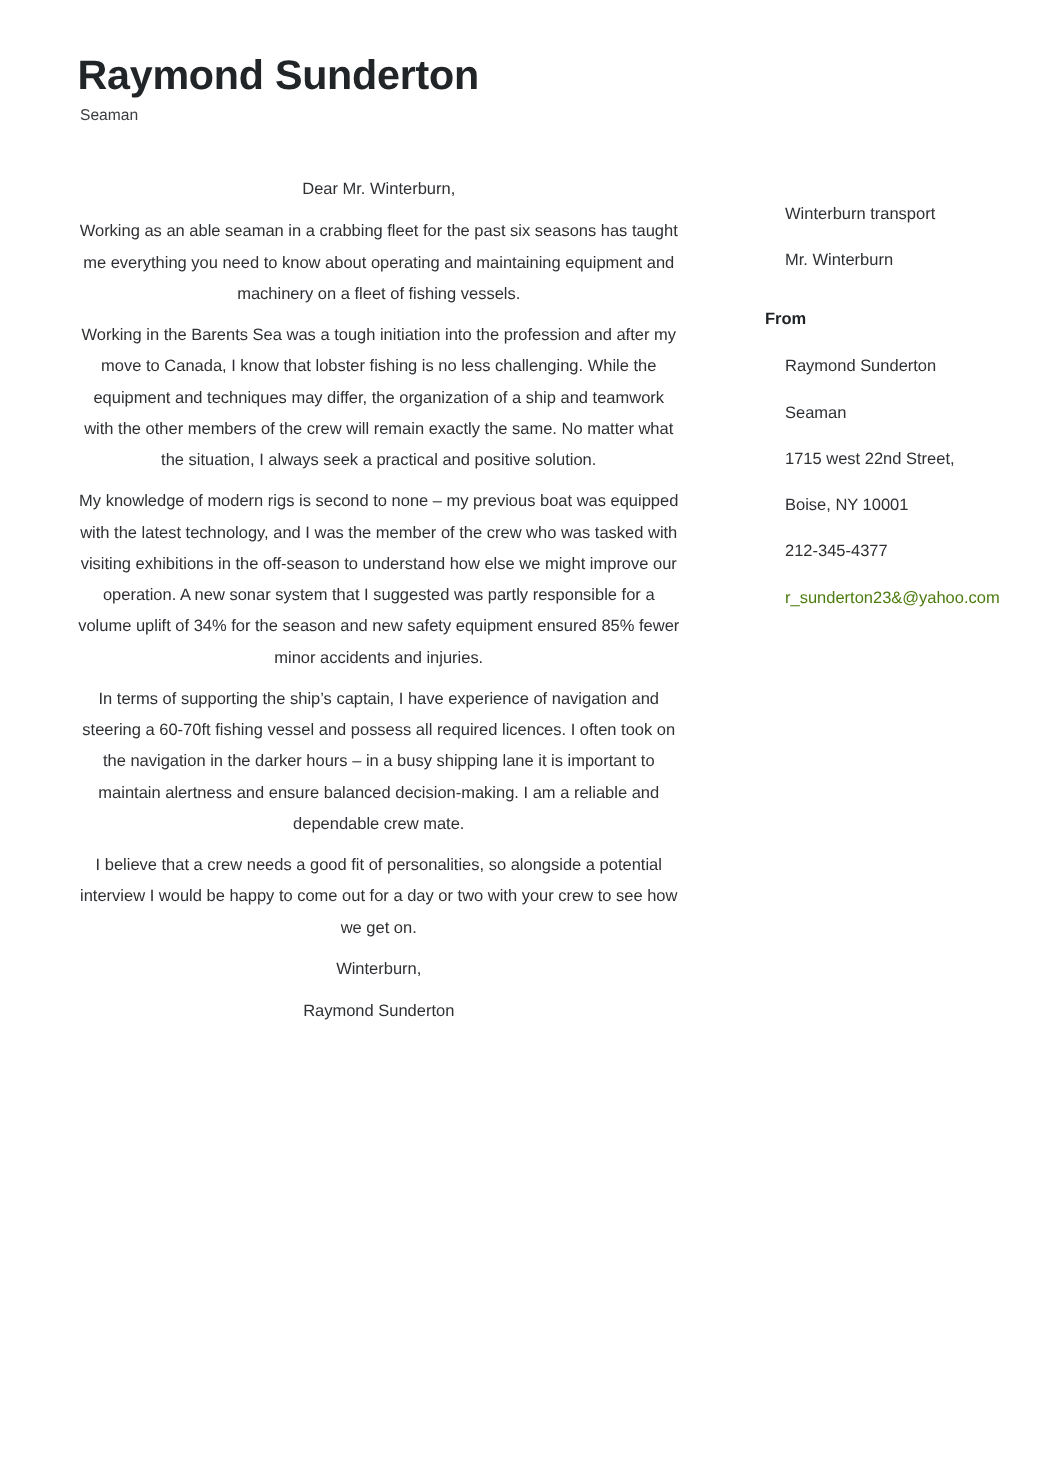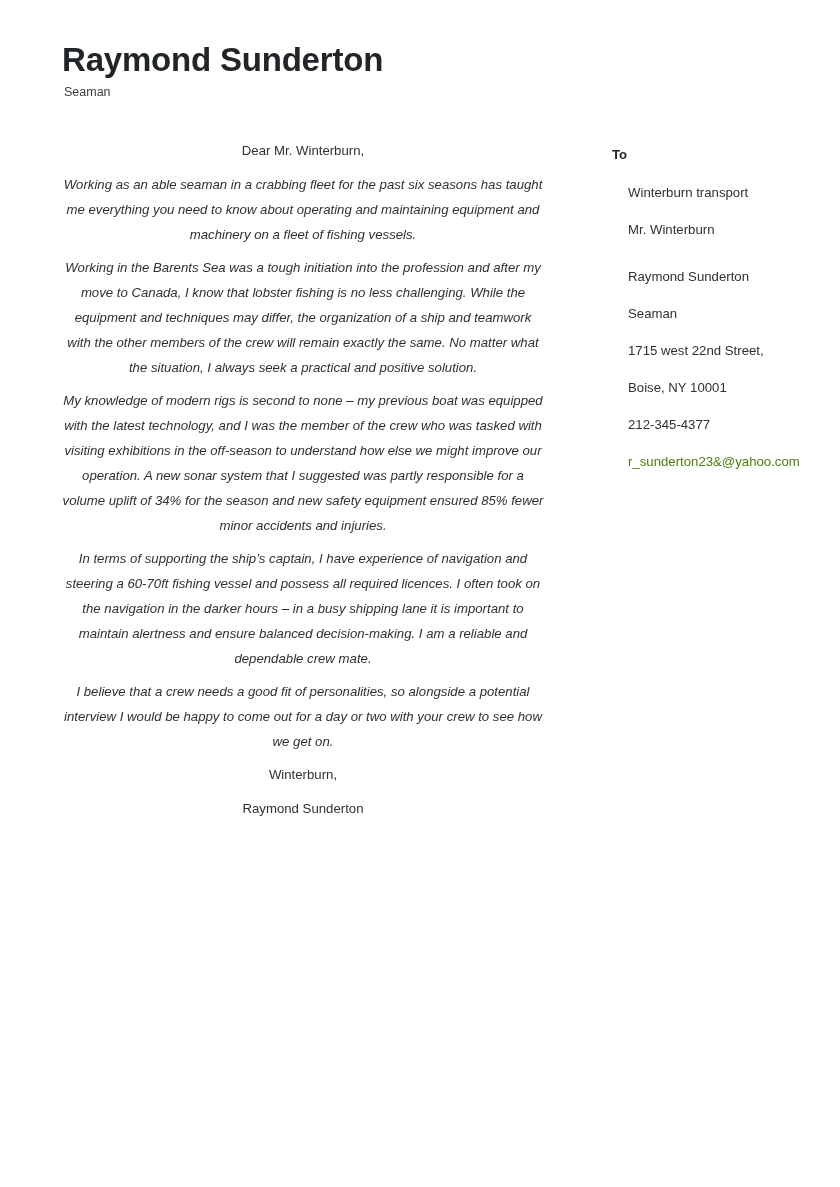--- a/index.html
+++ b/index.html
@@ -75,21 +75,20 @@
   .closing,
   .signature {
     font-size: 13.2px;
     line-height: 25px;
     color: #2e3033;
     margin: 0 0 8px 0;
     text-align: center;
   }
   .para {
     margin-bottom: 8px;
-    font-style: italic;
   }
   .salutation {
     margin-bottom: 9px;
   }
   .closing {
     margin-top: 0;
     margin-bottom: 9px;
   }
   .signature {
     margin-bottom: 0;
@@ -148,26 +147,26 @@
       <p class="para">I believe that a crew needs a good fit of personalities, so alongside a potential interview I would be happy to come out for a day or two with your crew to see how we get on.</p>
 
       <p class="closing">Winterburn,</p>
 
       <p class="signature">Raymond Sunderton</p>
     </div>
 
     <div class="meta-col">
 
       <div class="meta-block">
-        <div class="meta-heading">To</div>
         <div class="meta-line">Winterburn transport</div>
         <div class="meta-line">Mr. Winterburn</div>
       </div>
 
       <div class="meta-block">
+        <div class="meta-heading">From</div>
         <div class="meta-line">Raymond Sunderton</div>
         <div class="meta-line">Seaman</div>
         <div class="meta-line">1715 west 22nd Street,</div>
         <div class="meta-line">Boise, NY 10001</div>
         <div class="meta-line">212-345-4377</div>
         <div class="meta-line email">r_sunderton23&amp;@yahoo.com</div>
       </div>
 
     </div>
   </div>

